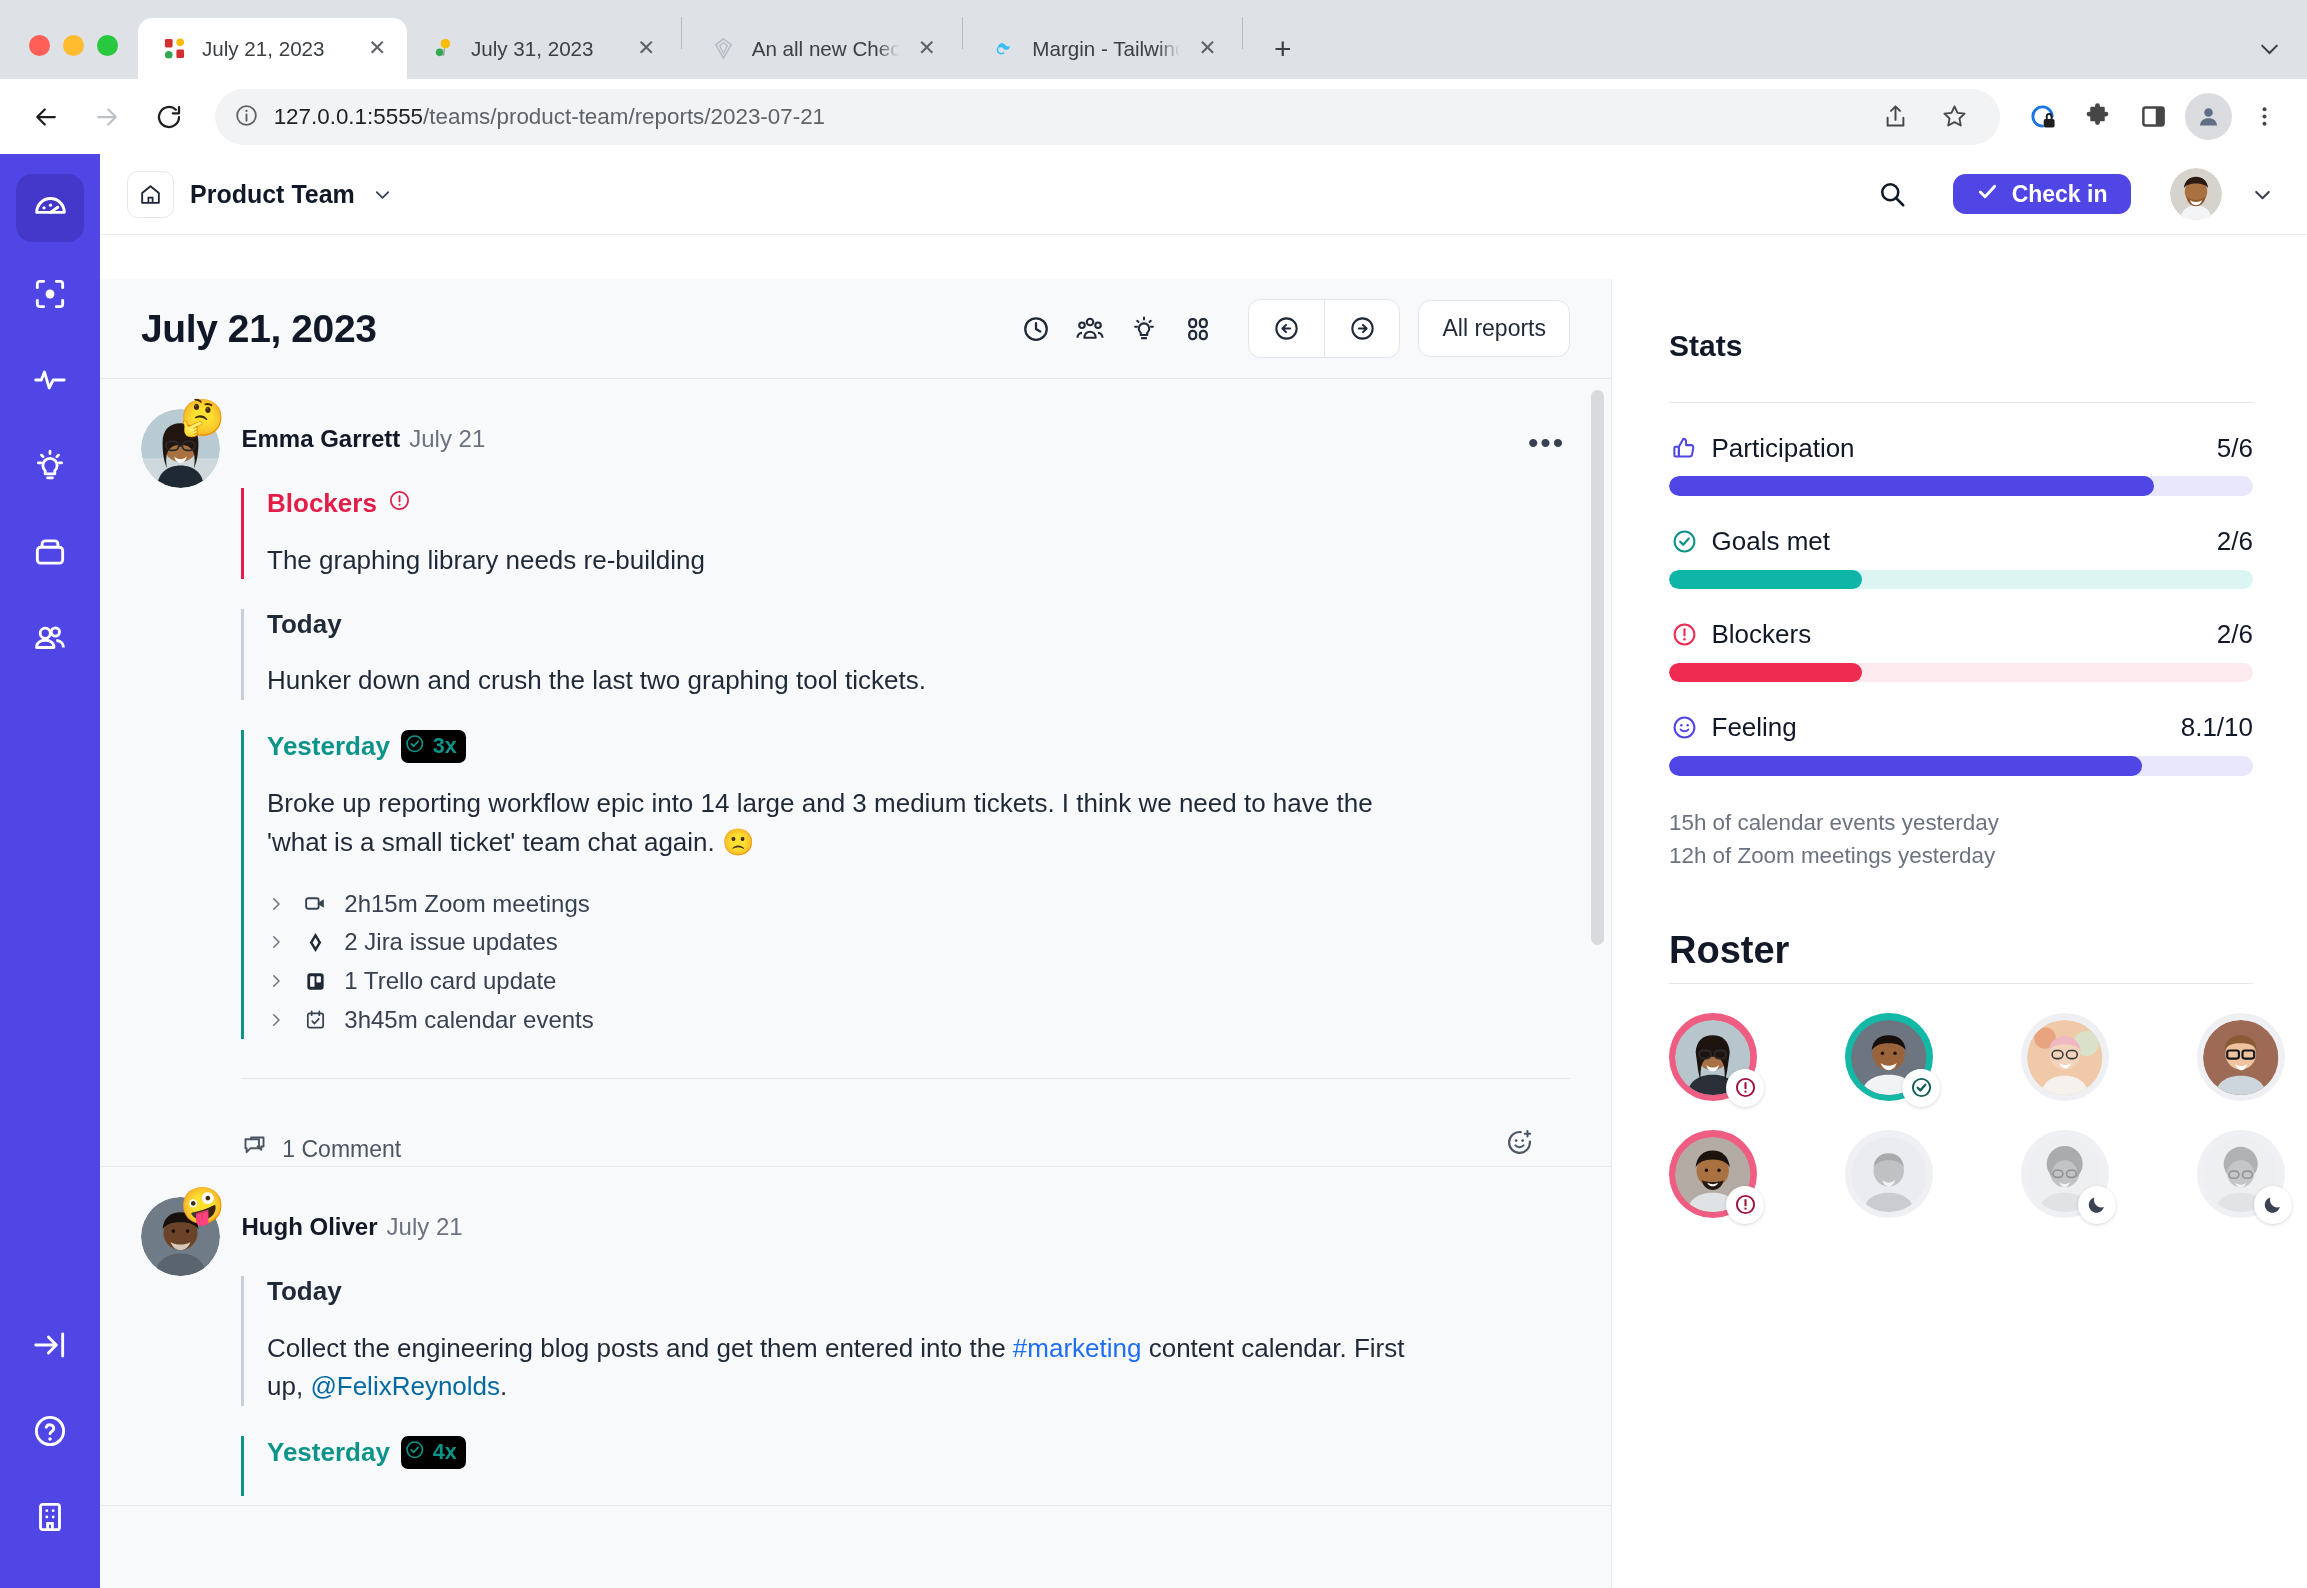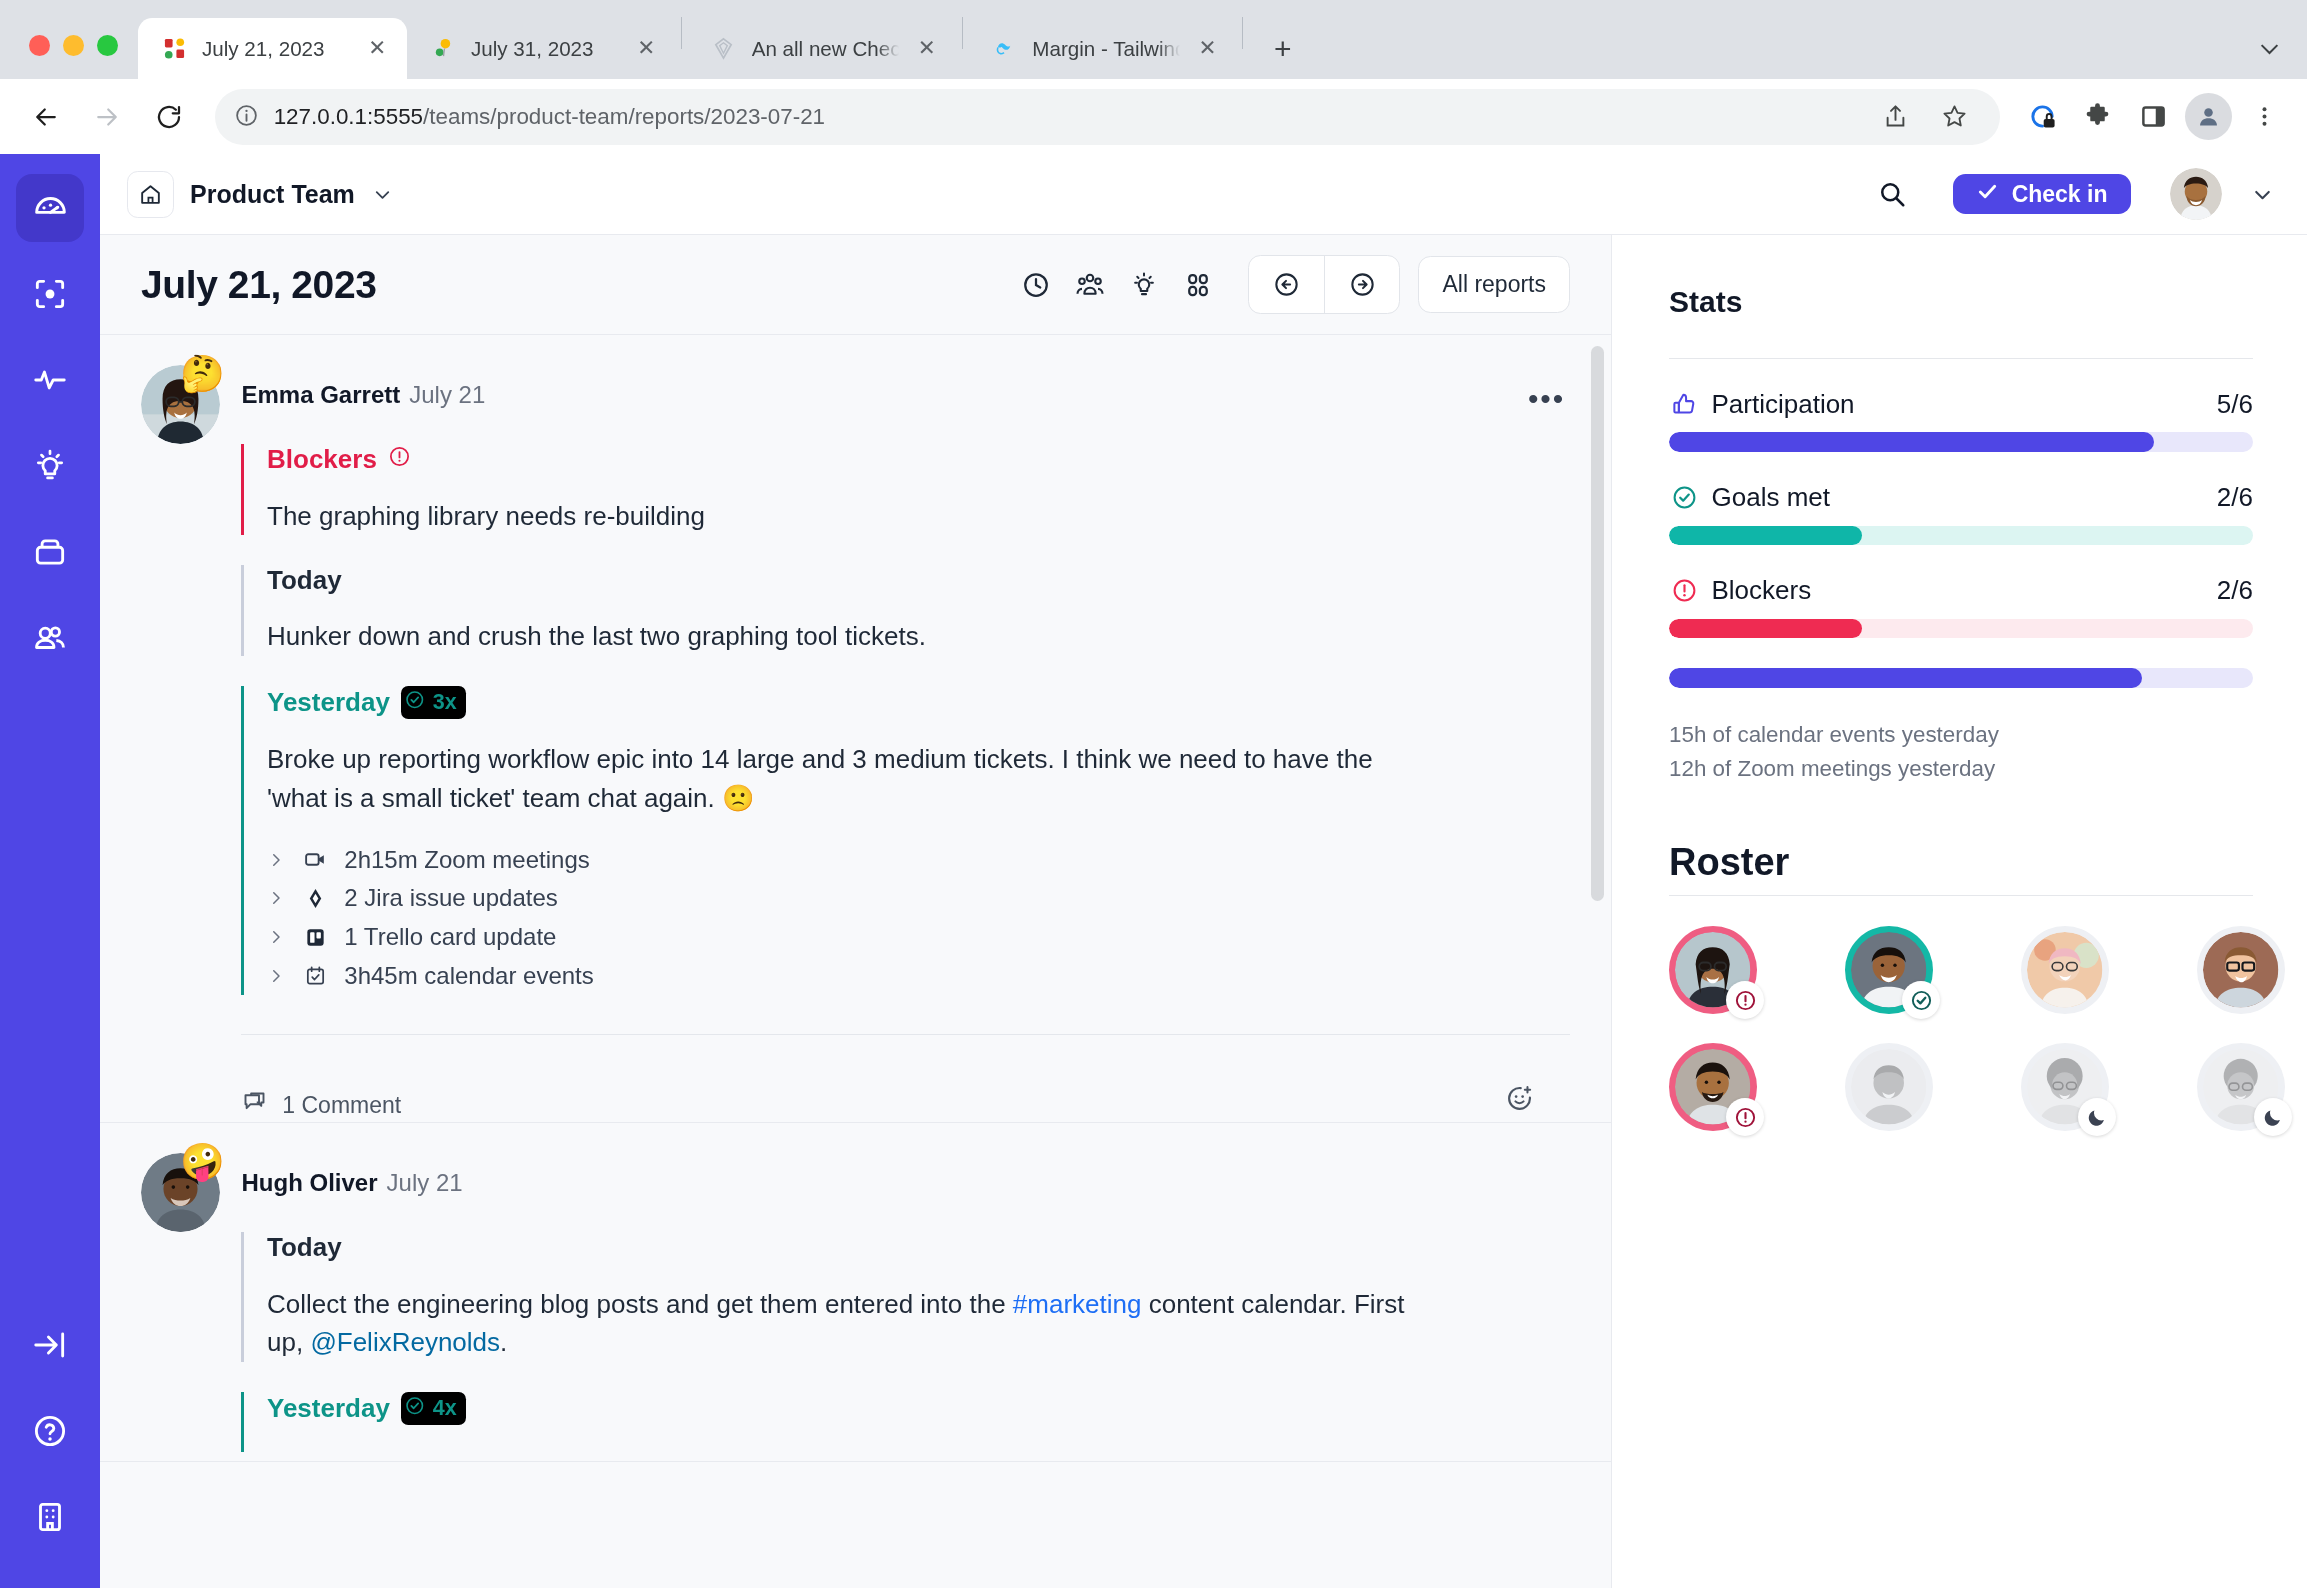--- a/index.html
+++ b/index.html
@@ -48,21 +48,21 @@
 
   
   .app { flex: 1; display: flex; background: #f8f9fb; position: relative; overflow: hidden; }
   .rail { width: 100px; background: #4f46e5; display: flex; flex-direction: column; align-items: center;
           padding: 19.7px 0 19.7px 0; flex: 0 0 100px; }
   .rail-btn { width: 68px; height: 68px; border-radius: 16px; display: flex; align-items: center; justify-content: center;
               margin-bottom: 18px; color: #ffffff; }
   .rail-btn.active { background: #4338ca; }
   .rail-spacer { flex: 1; }
 
-  .content { flex: 1; display: flex; flex-direction: column; background: #ffffff; min-width: 0; }
+  .content { flex: 1; display: flex; flex-direction: column; background: #ffffff; min-width: 0; gap: 44px; }
   .apphead { height: 81px; background: #ffffff; border-bottom: 0.9px solid #e8eaef; display: flex; align-items: center;
              padding: 0 32px 0 27px; gap: 16px; }
   .home-btn { width: 47px; height: 47px; border-radius: 10.7px; border: 0.9px solid #e6e8ee; display: flex;
               align-items: center; justify-content: center; color: #1f2937; background: #fff; }
   .team-name { font-size: 25px; font-weight: bold; color: #111827; }
   .head-chev { color: #374151; display: flex; align-items: center; }
   .apphead-spacer { flex: 1; }
   .search-btn { width: 50px; height: 50px; display: flex; align-items: center; justify-content: center; color: #111827; }
   .checkin-btn { height: 40px; background: #4f46e5; border-radius: 12.5px; display: flex; align-items: center; gap: 12.5px;
                  padding: 0 23px; color: #fff; font-size: 23px; font-weight: bold; margin-left: 19.7px; }
@@ -722,20 +722,32 @@
                 </span>
               <span class="stat-label">Blockers</span>
               <span class="stat-val">2/6</span>
             </div>
             <div class="track" style="background:#fdeaee">
                 <div class="fill" style="width:33%;background:#ef2b52"></div>
               </div>
           </div>
 
           <div class="stat">
+            <div class="stat-row">
+              <span class="stat-ico">
+                  <svg width="27" height="27" viewBox="0 0 24 24">
+                    <circle cx="12" cy="12" r="8.8" fill="none" stroke="#4f46e5" stroke-width="1.8"></circle>
+                    <circle cx="9.2" cy="10" r="1.1" fill="#4f46e5"></circle>
+                    <circle cx="14.8" cy="10" r="1.1" fill="#4f46e5"></circle>
+                    <path d="M8.6 13.8c1.8 2.1 5 2.1 6.8 0" fill="none" stroke="#4f46e5" stroke-width="1.7" stroke-linecap="round"></path>
+                  </svg>
+                </span>
+              <span class="stat-label">Feeling</span>
+              <span class="stat-val">8.1/10</span>
+            </div>
             <div class="track" style="background:#e8e7fb">
                 <div class="fill" style="width:81%;background:#4f46e5"></div>
               </div>
           </div>
 
           <div class="side-note">15h of calendar events yesterday</div>
           <div class="side-note">12h of Zoom meetings yesterday</div>
 
           <div class="roster-h">Roster</div>
           <div class="roster-rule"></div>

